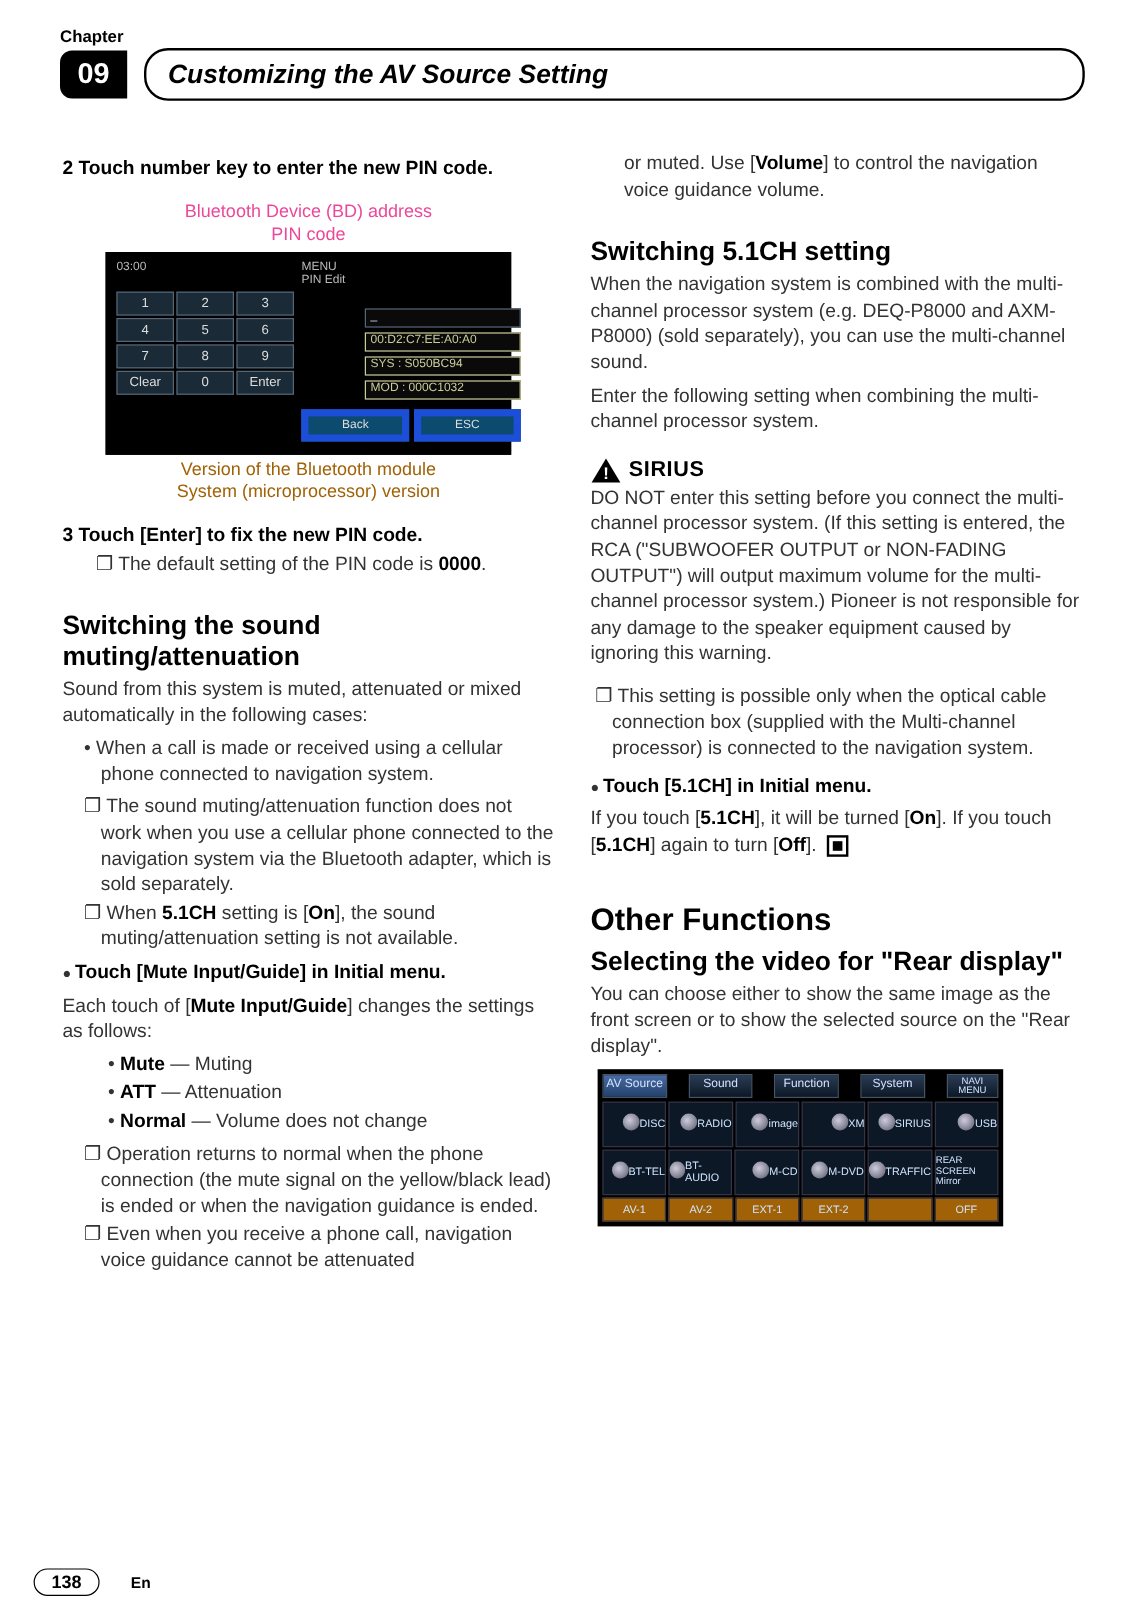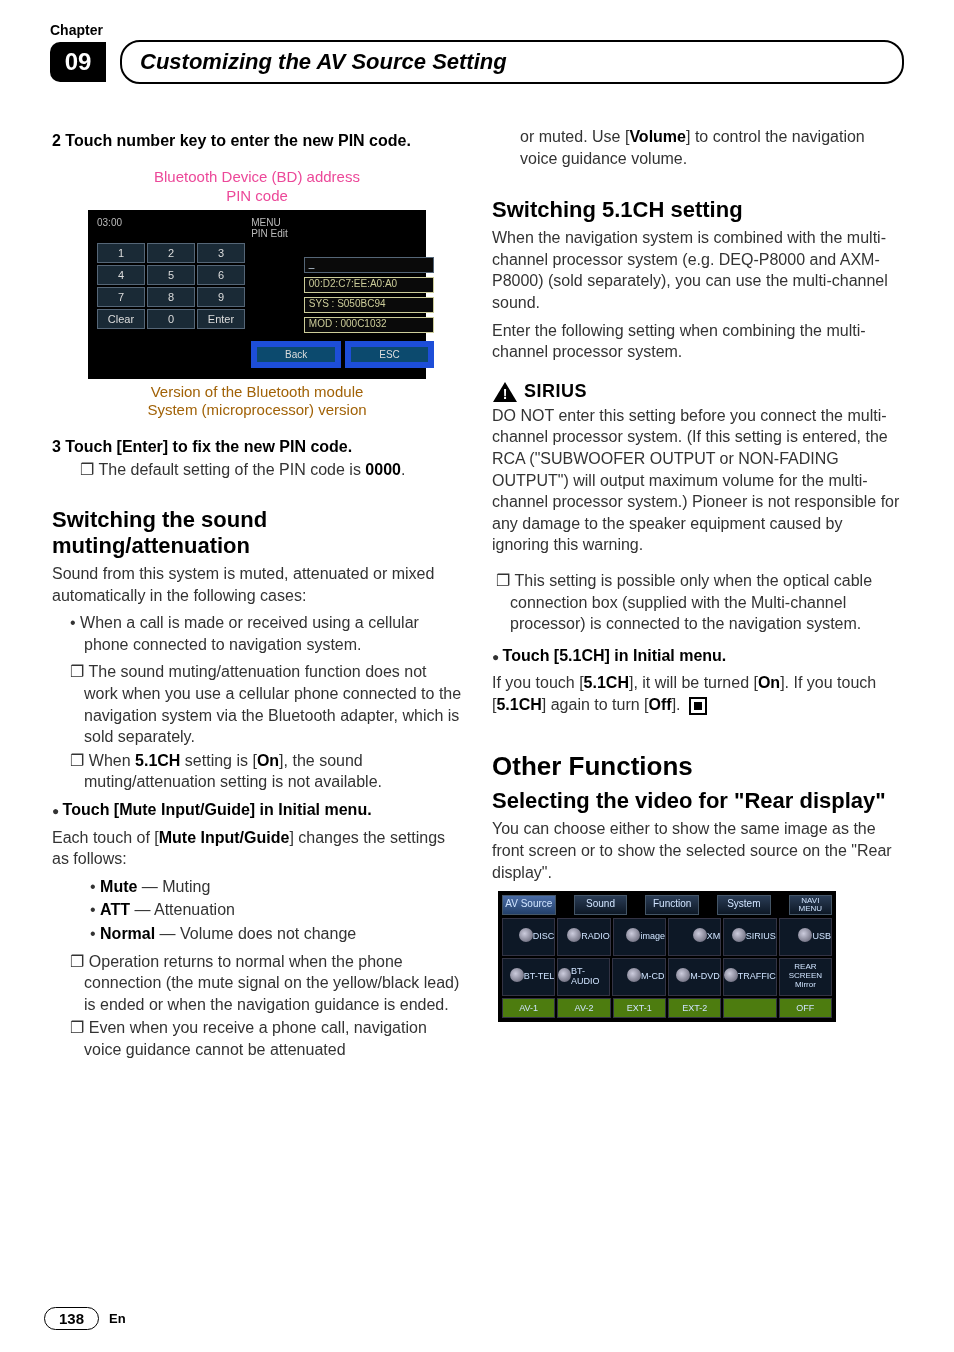--- a/index.html
+++ b/index.html
@@ -293,46 +293,45 @@
   .av-cell .ic {
     width: 14px;
     height: 14px;
     border-radius: 50%;
     background: radial-gradient(circle at 40% 40%, #ccd, #556);
     margin-bottom: 2px;
   }
   .av-cell.text-only {
     justify-content: center;
     font-size: 9px;
-    text-align: center;
   }
   .av-cell.rear {
     font-size: 8px;
     line-height: 1.1;
   }
   .av-row2 {
     display: grid;
     grid-template-columns: repeat(6, 1fr);
     gap: 2px;
   }
   .av-bottom {
-    background: #4d7c0f;
+    background: #a16207;
     border: 1px solid #334;
     text-align: center;
     font-size: 9px;
     padding: 4px 0;
   }
 
   .page-footer {
     position: absolute;
-    left: 44px;
+    left: 28px;
     bottom: 22px;
     display: flex;
     align-items: center;
-    gap: 10px;
+    gap: 26px;
   }
   .page-num {
     border: 1.5px solid #000;
     border-radius: 14px;
     padding: 2px 14px;
     font-weight: bold;
     font-size: 15px;
   }
   .lang {
     font-size: 13px;

